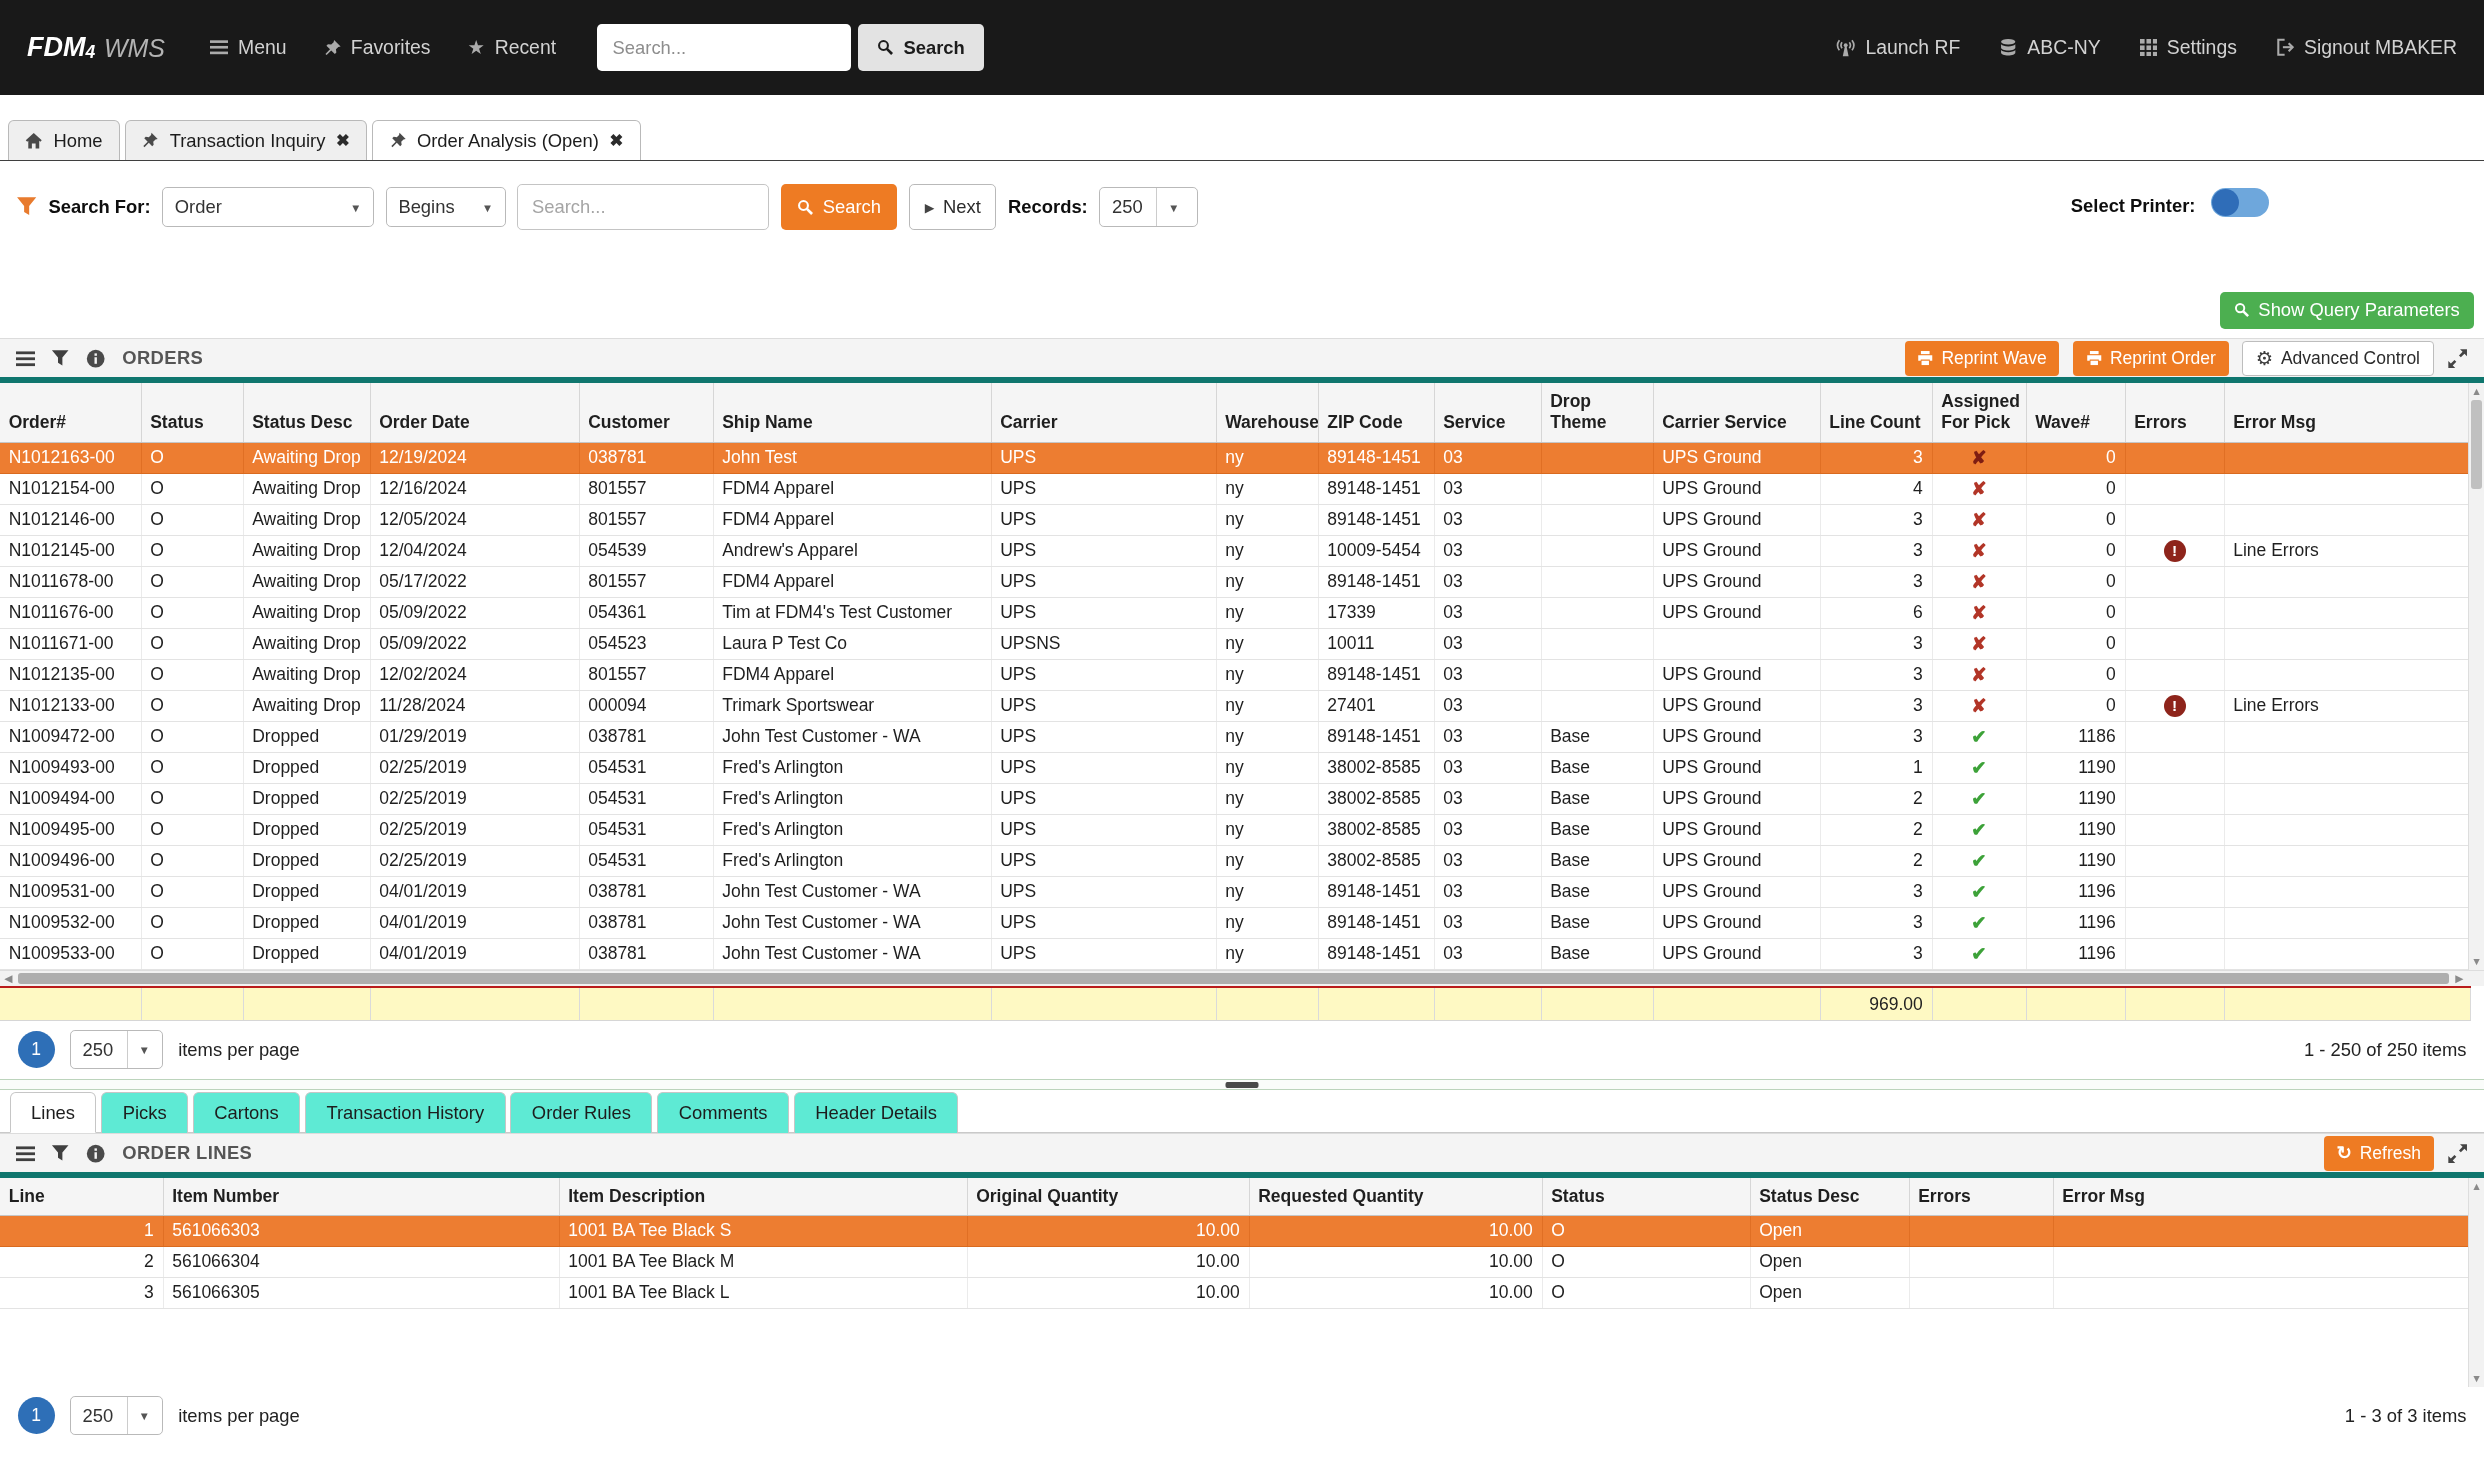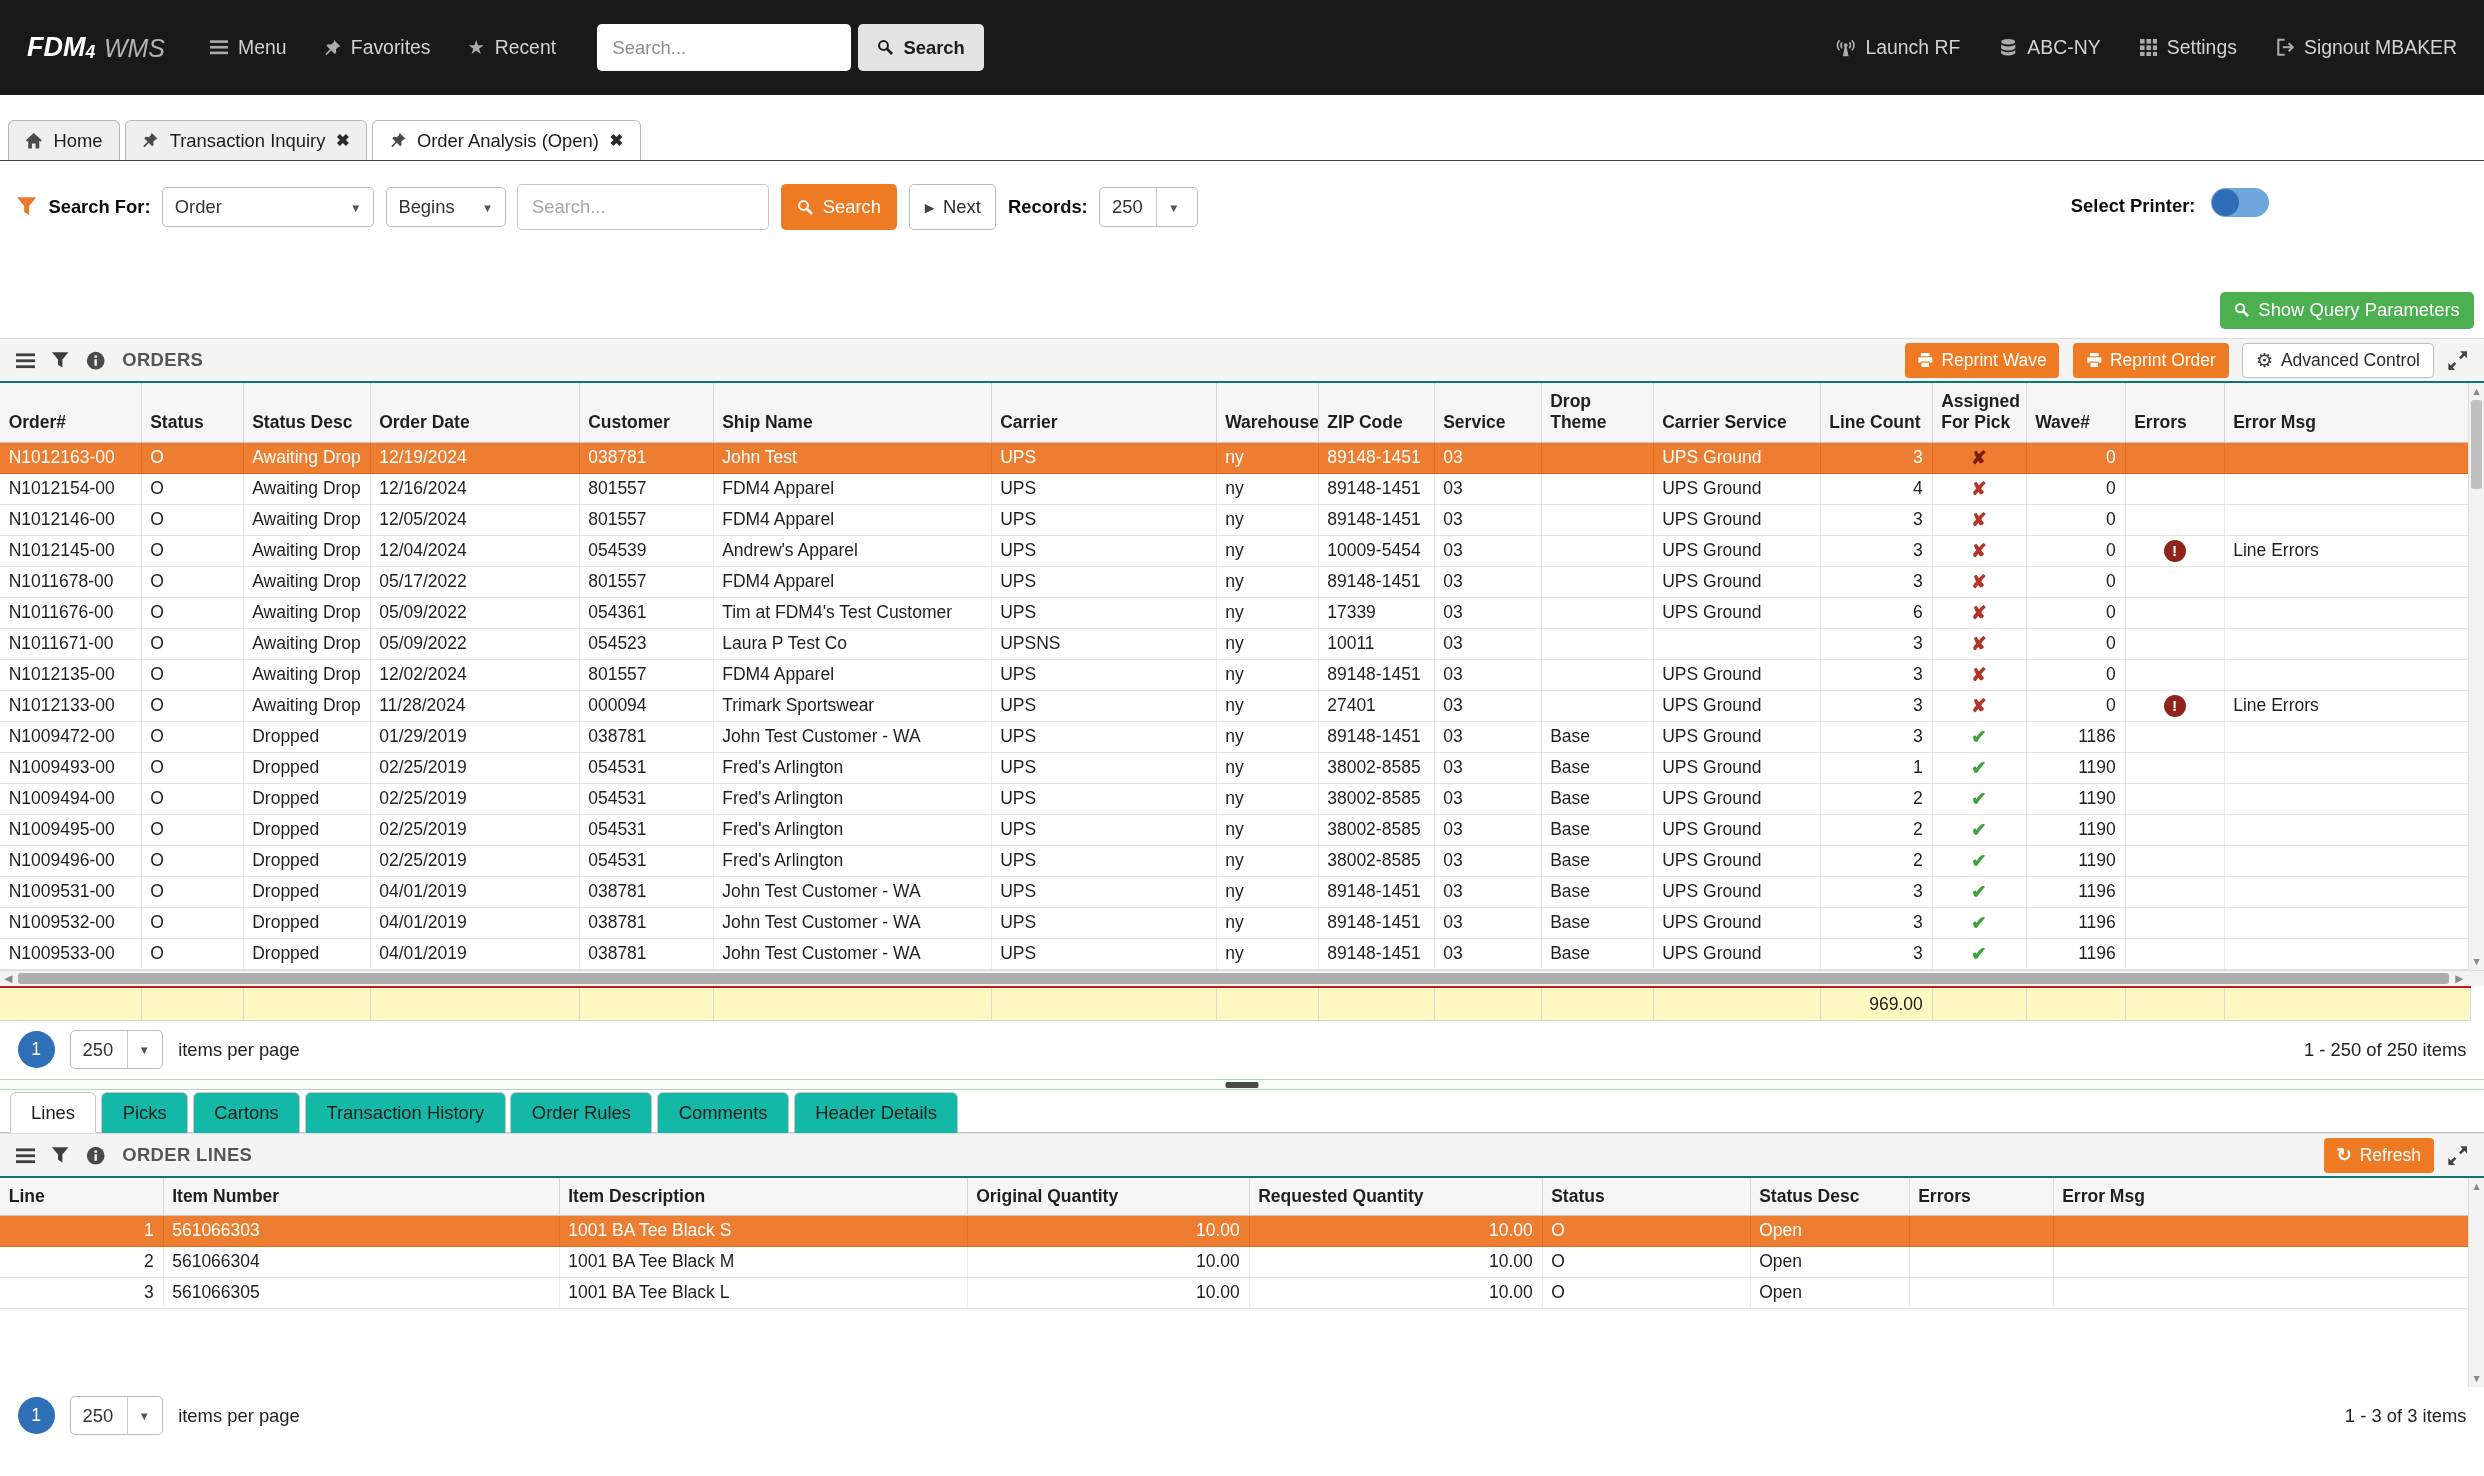--- a/index.html
+++ b/index.html
@@ -65,21 +65,21 @@
     position: relative; display: inline-block; cursor: pointer; }
   .toggle .knob { position: absolute; left: 1px; top: 1px; width: 27px; height: 27px;
     border-radius: 50%; background: #2f6db8; }
   .qp-row { display: flex; justify-content: flex-end; margin-top: 13.6px; }
   .btn-green { background: #4caf50; color: #fff; border: none; border-radius: 4.9px;
     height: 37px; padding: 0 14.6px; font-size: 18.4px; display: flex; align-items: center;
     gap: 8.7px; font-family: inherit; cursor: pointer; margin-top: 48px; }
 
   
   .panel-header { height: 45px; background: #f4f4f4; border-top: 1px solid #dcdcdc;
-    border-bottom: 2px solid #0f766e; display: flex; align-items: center; gap: 16.5px;
+    border-bottom: 6px solid #0f766e; display: flex; align-items: center; gap: 16.5px;
     padding: 0 15.5px; }
   .panel-title { font-size: 18.4px; font-weight: bold; color: #555; letter-spacing: 0.4px; }
   .ph-icon { color: #3f3f3f; display: flex; cursor: pointer; }
   .panel-actions { margin-left: auto; display: flex; align-items: center; gap: 13.6px; }
   .btn-sm-orange { background: #ee7b23; color: #fff; border: none; border-radius: 3.9px;
     height: 35px; padding: 0 12.6px; font-size: 17.5px; display: flex; align-items: center;
     gap: 7.8px; font-family: inherit; cursor: pointer; white-space: nowrap; }
   .btn-sm-plain { background: #fff; border: 1px solid #bdbdbd; border-radius: 3.9px;
     height: 35px; padding: 0 12.6px; font-size: 17.5px; color: #2b2b2b; display: flex;
     align-items: center; gap: 7.8px; font-family: inherit; cursor: pointer; white-space: nowrap; }
@@ -141,21 +141,21 @@
   
   .splitter { height: 11.6px; background: #fafcfa; border-top: 1px solid #bcd4bc;
     border-bottom: 1px solid #bcd4bc; position: relative; cursor: row-resize; }
   .splitter .grip { position: absolute; left: 50%; top: 1.9px; transform: translateX(-50%);
     width: 33px; height: 6.8px; background: #4a4a4a; border-radius: 1.9px; }
 
   
   .dtabs { display: flex; align-items: flex-end; gap: 4.9px; padding-left: 9.7px;
     height: 43px; border-bottom: 1px solid #c9c9c9; }
   .dtab { height: 41px; display: flex; align-items: center; padding: 0 20.4px;
-    background: #14b8a6; border: 1px solid #c6c6c6; border-bottom: none;
+    background: #5eead4; border: 1px solid #c6c6c6; border-bottom: none;
     border-radius: 5.8px 5.8px 0 0; font-size: 18.4px; color: #1d1d1d; margin-bottom: -1px;
     cursor: pointer; white-space: nowrap; }
   .dtab.active { background: #fff; border-bottom: 1px solid #fff; }
 
   .lines-empty { height: 78px; background: #fff; }
 </style>
 </head>
 <body>
 
 <header class="topbar">

